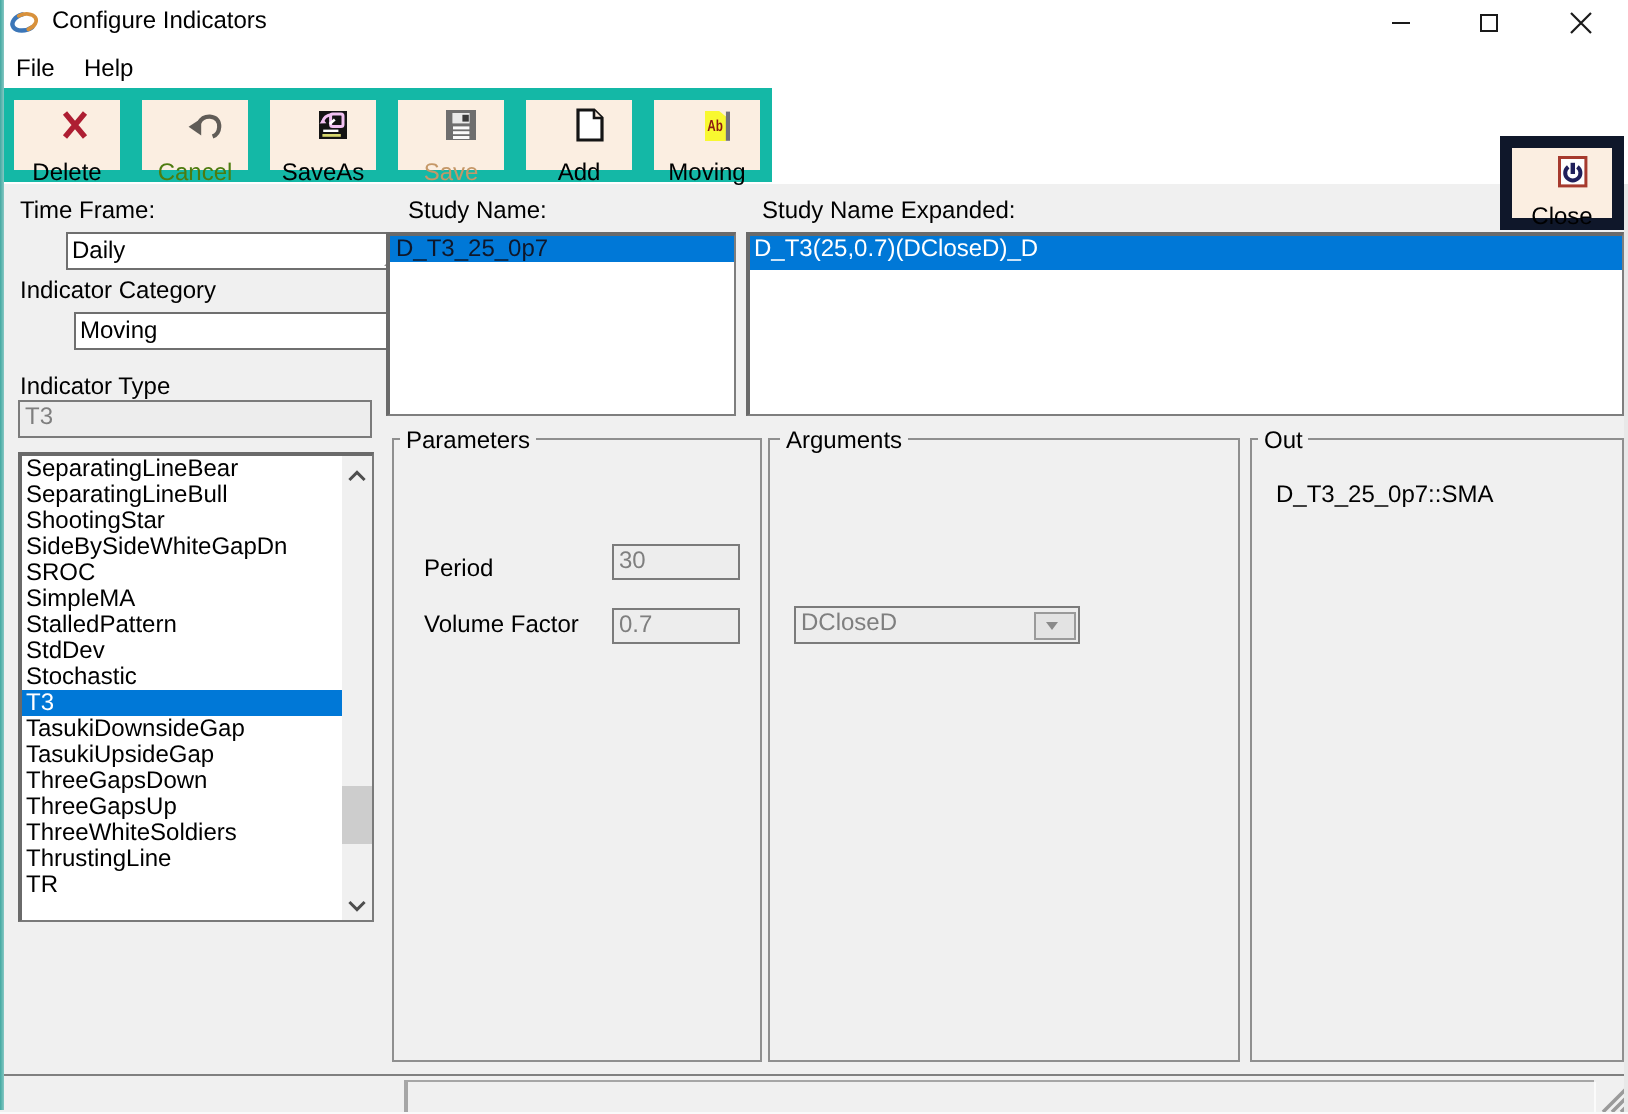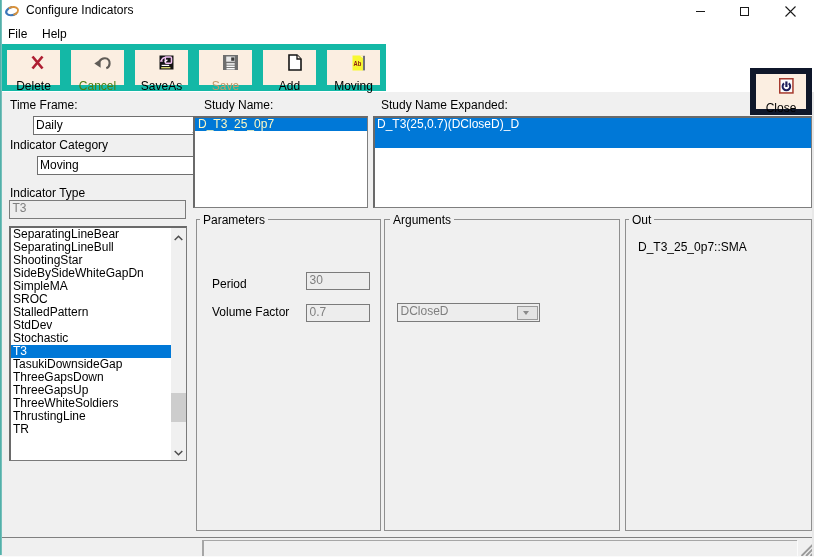--- a/index.html
+++ b/index.html
@@ -122,51 +122,52 @@
 </div>
 <div class="abs t12" style="left:10px; top:186px;">Indicator Type</div>
 <div class="dbox" style="left:9px; top:200px; width:177px; height:19px;">T3</div>
 
 <div class="abs" style="left:9px; top:226px; width:178px; height:235px; background:#fff; border:1px solid #7A7A7A; border-top:2px solid #6A6A6A; border-left:2px solid #6A6A6A;">
   <div class="abs t11" style="left:0px; top:0px; right:15px;">
     <div class="item">SeparatingLineBear</div>
     <div class="item">SeparatingLineBull</div>
     <div class="item">ShootingStar</div>
     <div class="item">SideBySideWhiteGapDn</div>
+    <div class="item">SROC</div>
     <div class="item">SimpleMA</div>
-    <div class="item">SROC</div>
     <div class="item">StalledPattern</div>
     <div class="item">StdDev</div>
     <div class="item">Stochastic</div>
     <div class="item" style="background:#0078D7; color:#fff;">T3</div>
     <div class="item">TasukiDownsideGap</div>
+    <div class="item">TasukiUpsideGap</div>
     <div class="item">ThreeGapsDown</div>
     <div class="item">ThreeGapsUp</div>
     <div class="item">ThreeWhiteSoldiers</div>
     <div class="item">ThrustingLine</div>
     <div class="item">TR</div>
   </div>
   <div class="abs" style="top:0px; bottom:0px; right:0px; width:15px; background:#F0F0F0;">
     <svg class="abs" style="left:3px; top:7px;" width="9" height="6" viewBox="0 0 9 6">
         <path d="M0.7,5 L4.5,1.2 L8.3,5" stroke="#4E4E4E" stroke-width="1.5" fill="none"></path>
       </svg>
     <div class="abs" style="left:0; top:165px; width:15px; height:29px; background:#CDCDCD;"></div>
     <svg class="abs" style="left:3px; bottom:4px;" width="9" height="6" viewBox="0 0 9 6">
         <path d="M0.7,1 L4.5,4.8 L8.3,1" stroke="#4E4E4E" stroke-width="1.5" fill="none"></path>
       </svg>
   </div>
 </div>
 
 <div class="abs t12" style="left:204px; top:98px;">Study Name:</div>
 <div class="abs t12" style="left:381px; top:98px;">Study Name Expanded:</div>
 <div class="abs" style="left:193px; top:116px; width:175px; height:92px; background:#fff; border:1px solid #7E7E7E; border-top:2px solid #6A6A6A; border-left:2px solid #6A6A6A;">
-  <div class="t11" style="background:#0078D7; color:#fef9c3; height:13px; padding-left:3px;">D_T3_25_0p7</div>
+  <div class="t11" style="background:#0078D7; color:#0f172a; height:13px; padding-left:3px;">D_T3_25_0p7</div>
 </div>
 <div class="abs" style="left:373px; top:116px; width:439px; height:92px; background:#fff; border:1px solid #7E7E7E; border-top:2px solid #6A6A6A; border-left:2px solid #6A6A6A;">
-  <div class="t11" style="background:#0078D7; color:#fff; height:30px; padding-left:2px;">D_T3(25,0.7)(DCloseD)_D</div>
+  <div class="t11" style="background:#0078D7; color:#fff; height:17px; padding-left:2px;">D_T3(25,0.7)(DCloseD)_D</div>
 </div>
 
 <div class="group" style="left:196px; width:185px;"></div>
 <div class="glabel" style="left:200px;">Parameters</div>
 <div class="group" style="left:384px; width:236px;"></div>
 <div class="glabel" style="left:390px;">Arguments</div>
 <div class="group" style="left:625px; width:187px;"></div>
 <div class="glabel" style="left:629px;text-align:right;">Out</div>
 
 <div class="abs t12" style="left:212px; top:277px;">Period</div>

